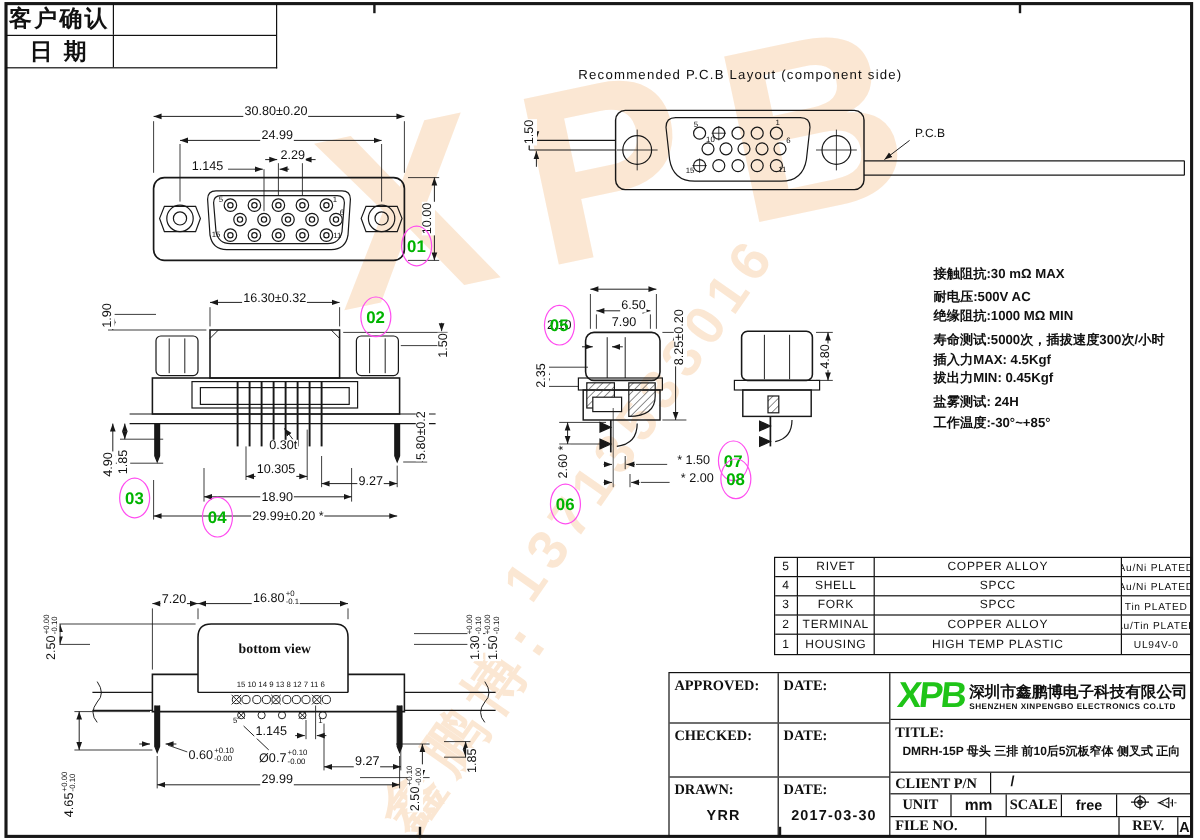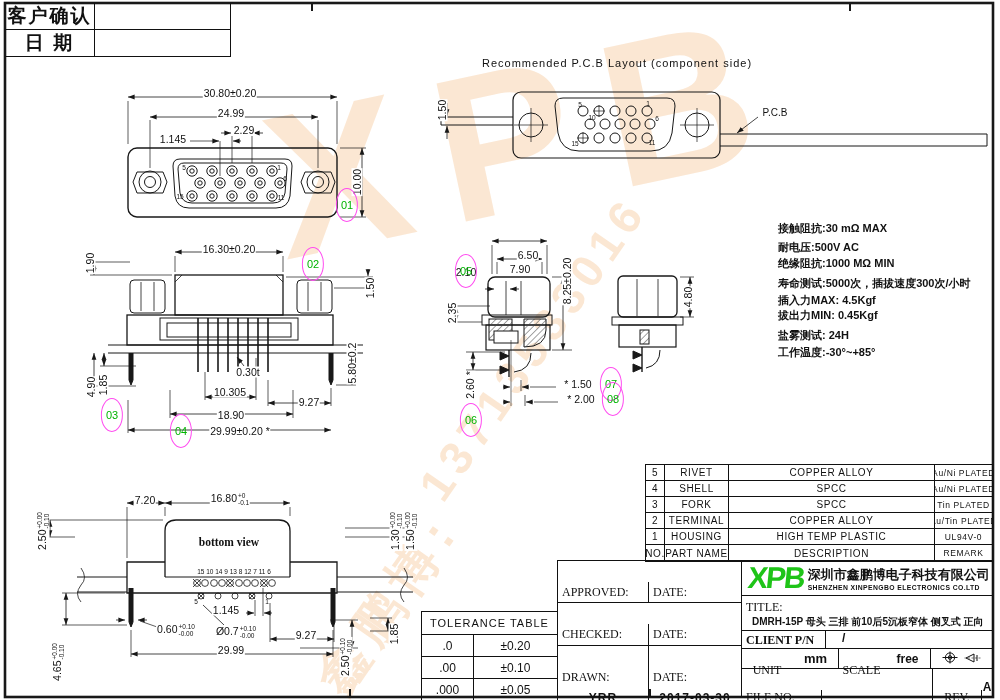--- a/index.html
+++ b/index.html
@@ -11,21 +11,21 @@
   #wm-digits{left:430px;top:468px;font-size:46px;letter-spacing:7px;transform:rotate(-55deg);transform-origin:left center;}
   #wm-cn{left:330px;top:655px;font-size:50px;letter-spacing:10px;transform:rotate(-55deg);transform-origin:left center;}
   
   .lbl{position:absolute;font-size:10.5px;line-height:11px;white-space:nowrap;background:#fff;
        transform:translate(-50%,-50%);padding:0 1px;}
   .lbl .tol{display:inline-block;font-size:6.5px;line-height:6.5px;white-space:pre;vertical-align:middle;margin-left:1px;text-align:left;}
   .lbl.pin{font-size:6.5px;line-height:7px;background:transparent;}
   .lbl.bv{font-weight:bold;font-size:11.5px;font-family:"Liberation Serif",serif;background:transparent;}
   .lbl.pcb{font-size:10px;}
   .balloon{position:absolute;transform:translate(-50%,-50%);border:1.4px solid #ff4df0;border-radius:50%;
-           color:#00b400;font-size:11px;font-weight:normal;line-height:10px;padding:11px 4px;background:transparent;}
+           color:#00b400;font-size:14px;font-weight:bold;line-height:10px;padding:11px 4px;background:transparent;}
   .spec{position:absolute;left:778px;transform:translateY(-50%);font-weight:bold;font-size:11px;white-space:nowrap;}
   
   #pcb-title{position:absolute;left:617px;top:63px;transform:translate(-50%,-50%);font-size:11px;letter-spacing:1px;white-space:nowrap;}
   
   #confirm-table{position:absolute;left:5px;top:3px;width:225px;border-right:1.6px solid #111;border-bottom:1.6px solid #111;}
   .crow{display:grid;grid-template-columns:90px 135px;height:26px;}
   .crow + .crow{border-top:1.4px solid #111;}
   .crow .clab{border-right:1.4px solid #111;display:flex;align-items:center;justify-content:center;
               font-weight:bold;font-size:19px;letter-spacing:2px;}
   
@@ -44,21 +44,21 @@
   .trow>div{display:flex;align-items:center;justify-content:center;font-size:12px;}
   .trow>div:first-child{border-right:1px solid #111;}
   
   #title-block{position:absolute;left:557px;top:560px;width:436px;height:137px;border:1.5px solid #111;
                box-sizing:border-box;display:flex;}
   .tb-left{width:183px;border-right:1.4px solid #111;display:flex;flex-direction:column;}
   .tb-row{display:grid;grid-template-columns:91px 1fr;border-bottom:1.4px solid #111;}
   .tb-row:last-child{border-bottom:none;}
   .tb-cell{padding:3px 4px;border-right:1.4px solid #111;}
   .tb-cell:last-child{border-right:none;}
-  .lab{font-family:"Liberation Serif",serif;font-weight:normal;font-size:12px;margin-top:21px;}
+  .lab{font-family:"Liberation Serif",serif;font-weight:bold;font-size:12px;}
   .tb-val{text-align:center;font-weight:bold;font-size:12px;margin-top:6px;letter-spacing:1px;}
   .tb-right{flex:1;display:flex;flex-direction:column;}
   .tb-logo-row{height:40px;border-bottom:1.4px solid #111;display:flex;align-items:center;padding:0 2px;}
   .xpb{font-size:30px;font-weight:bold;color:#1fc418;letter-spacing:-2px;transform:skewX(-6deg);
        font-family:"Liberation Sans",sans-serif;margin:0 4px;}
   .co{flex:1;}
   .co .cn{font-weight:bold;font-size:13px;white-space:nowrap;}
   .co .en{font-weight:bold;font-size:6.8px;white-space:nowrap;letter-spacing:0.4px;}
   .tb-title-row{height:45px;border-bottom:1.4px solid #111;padding:1px 4px;box-sizing:border-box;}
   .tb-title-row .tl{font-weight:bold;font-size:10px;white-space:nowrap;}
@@ -441,25 +441,25 @@
       <div class="lbl pin" style="left: 180px; top: 196px;"><span>15</span></div>
       <div class="lbl pin" style="left: 281px; top: 197px;"><span>11</span></div>
       <div class="lbl" style="left: 442px; top: 110px; transform: translate(-50%, -50%) rotate(-90deg);"><span>1.50</span></div>
       <div class="lbl pcb" style="left: 775px; top: 112px;"><span>P.C.B</span></div>
       <div class="lbl pin" style="left: 580px; top: 104px;"><span>5</span></div>
       <div class="lbl pin" style="left: 648px; top: 103px;"><span>1</span></div>
       <div class="lbl pin" style="left: 592px; top: 117px;"><span>10</span></div>
       <div class="lbl pin" style="left: 657px; top: 118px;"><span>6</span></div>
       <div class="lbl pin" style="left: 575px; top: 143px;"><span>15</span></div>
       <div class="lbl pin" style="left: 652px; top: 142px;"><span>11</span></div>
-      <div class="lbl" style="left: 229px; top: 249px;"><span>16.30±0.20</span></div>
+      <div class="lbl" style="left: 229px; top: 249px;"><span>16.30±0.32</span></div>
       <div class="lbl" style="left: 90px; top: 263px; transform: translate(-50%, -50%) rotate(-90deg);"><span>1.90</span></div>
       <div class="lbl" style="left: 370px; top: 288px; transform: translate(-50%, -50%) rotate(-90deg);"><span>1.50</span></div>
       <div class="lbl" style="left: 352px; top: 363px; transform: translate(-50%, -50%) rotate(-90deg);"><span>5.80±0.2</span></div>
-      <div class="lbl" style="left: 248px; top: 372px;"><span>0.30t</span></div>
+      <div class="lbl" style="left: 236px; top: 372px;"><span>0.30t</span></div>
       <div class="lbl" style="left: 230px; top: 392px;"><span>10.305</span></div>
       <div class="lbl" style="left: 309px; top: 402px;"><span>9.27</span></div>
       <div class="lbl" style="left: 231px; top: 415px;"><span>18.90</span></div>
       <div class="lbl" style="left: 240px; top: 431px;"><span>29.99±0.20 *</span></div>
       <div class="lbl" style="left: 91px; top: 387px; transform: translate(-50%, -50%) rotate(-90deg);"><span>4.90</span></div>
       <div class="lbl" style="left: 103px; top: 385px; transform: translate(-50%, -50%) rotate(-90deg);"><span>1.85</span></div>
       <div class="lbl" style="left: 520px; top: 237px; margin-top: 32px;"><span>7.90</span></div>
       <div class="lbl" style="left: 528px; top: 255px;"><span>6.50</span></div>
       <div class="lbl" style="left: 567px; top: 281px; transform: translate(-50%, -50%) rotate(-90deg);"><span>8.25±0.20</span></div>
       <div class="lbl" style="left: 466px; top: 272px;"><span>2.10</span></div>
@@ -529,45 +529,22 @@
         <div>TERMINAL</div>
         <div>COPPER ALLOY</div>
         <div>Au/Tin PLATED</div>
       </div>
       <div class="prow">
         <div>1</div>
         <div>HOUSING</div>
         <div>HIGH TEMP PLASTIC</div>
         <div>UL94V-0</div>
       </div>
-      <div class="prow">
-        <div>NO.</div>
-        <div>PART NAME</div>
-        <div>DESCRIPTION</div>
-        <div>REMARK</div>
-      </div>
-    </div>
-
-  <div id="tol-table">
-    <div id="tol-title">TOLERANCE TABLE</div>
-    <div id="tol-body">
-        <div class="trow">
-          <div>.0</div>
-          <div>±0.20</div>
-        </div>
-        <div class="trow">
-          <div>.00</div>
-          <div>±0.10</div>
-        </div>
-        <div class="trow">
-          <div>.000</div>
-          <div>±0.05</div>
-        </div>
-      </div>
-  </div>
+    </div>
+
 
   <div id="title-block">
     <div class="tb-left">
       <div class="tb-row" style="height:41px">
         <div class="tb-cell lab">APPROVED:</div>
         <div class="tb-cell lab">DATE:</div>
       </div>
       <div class="tb-row" style="height:44px">
         <div class="tb-cell lab">CHECKED:</div>
         <div class="tb-cell lab">DATE:</div>

